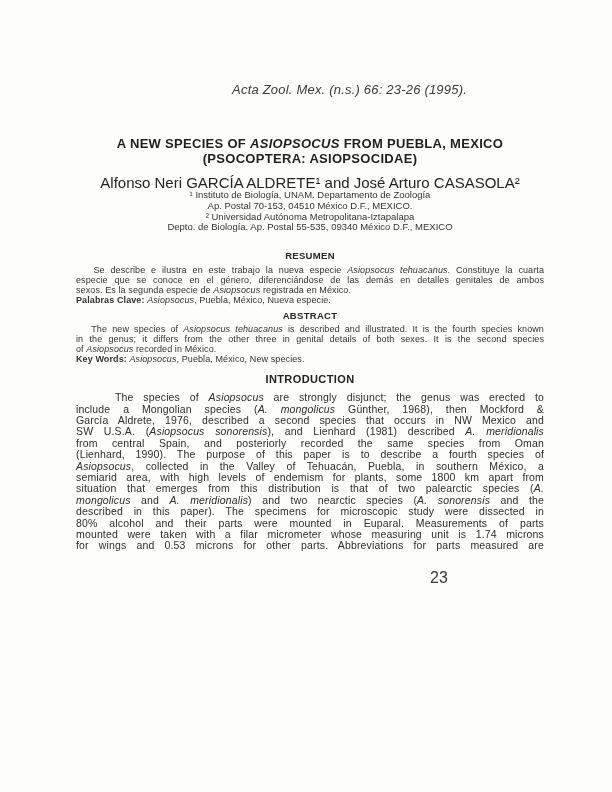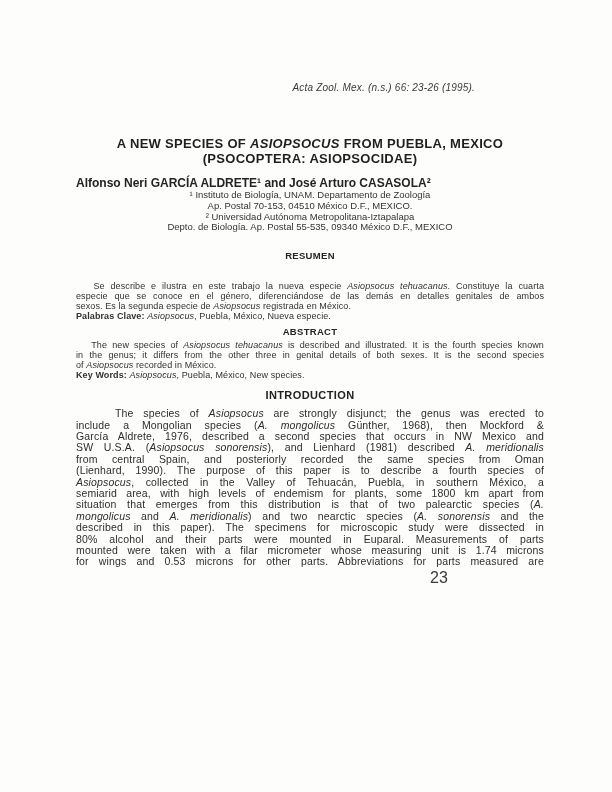--- a/index.html
+++ b/index.html
@@ -11,45 +11,45 @@
     -webkit-font-smoothing: antialiased;
   }
   .page {
     position: relative;
     width: 612px; height: 792px;
     background: #fdfdfc;
     overflow: hidden;
   }
   .journal-header {
     position: absolute;
-    top: 82px; left: 8px;
+    top: 82px; left: 0;
     width: 467px;
     text-align: right;
     font-style: italic;
-    font-size: 10px;
+    font-size: 13px;
     letter-spacing: 0.2px;
     color: #3a3a3a;
   }
   .content {
     position: absolute;
     left: 76px; top: 136px;
     width: 468px;
   }
   .title {
     text-align: center;
     font-weight: bold;
     font-size: 13px;
     line-height: 15px;
     letter-spacing: 0.3px;
     color: #1f1f1f;
   }
   .authors {
-    text-align: left;
-    font-weight: bold;
-    font-size: 12px;
+    text-align: center;
+    font-weight: normal;
+    font-size: 15px;
     line-height: 12px;
     margin-top: 11px;
     color: #242424;
   }
   .affils {
     text-align: center;
     font-size: 9.5px;
     line-height: 10.8px;
     margin-top: 1px;
     color: #333333;
@@ -60,21 +60,21 @@
     font-size: 9.5px;
     line-height: 11px;
     margin-top: 17px;
     letter-spacing: 0.3px;
     color: #262626;
   }
   .h-sm.abstract-h { margin-top: 5px; }
   .small-par {
     font-size: 9px;
     line-height: 10px;
-    margin-top: 20px;
+    margin-top: 4px;
     letter-spacing: 0.1px;
     color: #323232;
   }
   .small-par.abstract-par { margin-top: 3px; }
   .h-intro {
     text-align: center;
     font-weight: bold;
     font-size: 11px;
     line-height: 13px;
     margin-top: 9px;

